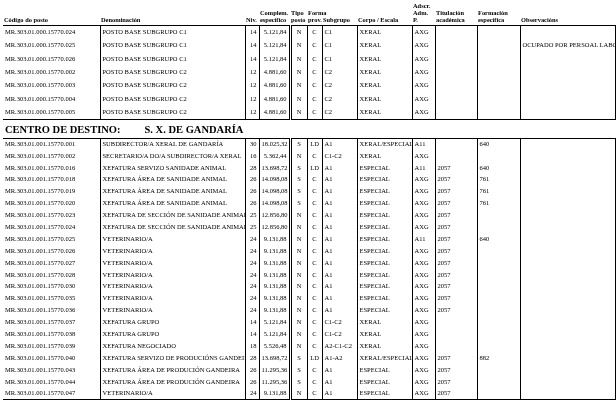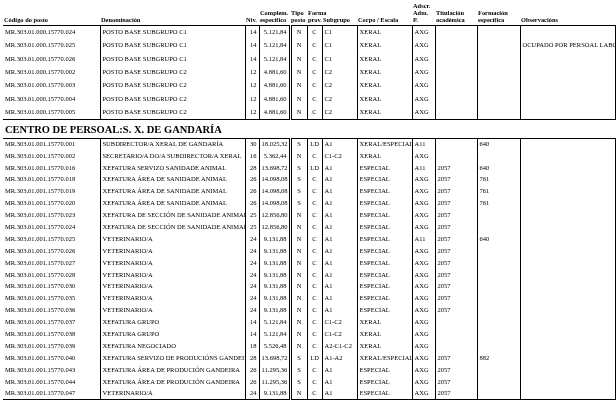--- a/index.html
+++ b/index.html
@@ -36,21 +36,21 @@
   td.col-titulacion { border-left:1px solid #000; }
   td.col-formacion { border-left:1px solid #000; }
   td.col-obs { border-left:1px solid #000; border-right:1px solid #000;
     white-space:normal; font-size:6.2px; line-height:6.6px; vertical-align:middle; }
   th.col-niv { text-align:right; }
   th.col-complem, th.col-tipo, th.col-forma { text-align:center; }
   .section-heading {
     display:flex; align-items:baseline; margin:4px 0 3px 5px;
     font-weight:bold; font-size:10.5px; line-height:11px;
   }
-  .section-heading .val { }
+  .section-heading .val { margin-left:24px; }
 </style>
 </head>
 <body>
 
 <div class="page">
 
   <table class="rpt sec0">
     <colgroup>
       <col style="width:97px">
         <col style="width:145px">
@@ -183,21 +183,21 @@
           <td class="col-corpo">XERAL</td>
           <td class="col-adscr">AXG</td>
           <td class="col-titulacion"></td>
           <td class="col-formacion"></td>
           <td class="col-obs"></td>
         </tr>
       </tbody>
   </table>
 
   <div class="section-heading">
-    <span class="lbl">CENTRO DE PERSOAL:</span>
+    <span class="lbl">CENTRO DE DESTINO:</span>
     <span class="val">S. X. DE GANDARÍA</span>
   </div>
 
   <table class="rpt sec1">
     <colgroup>
       <col style="width:97px">
         <col style="width:145px">
         <col style="width:14px">
       <col style="width:31px">
         <col style="width:17px">

